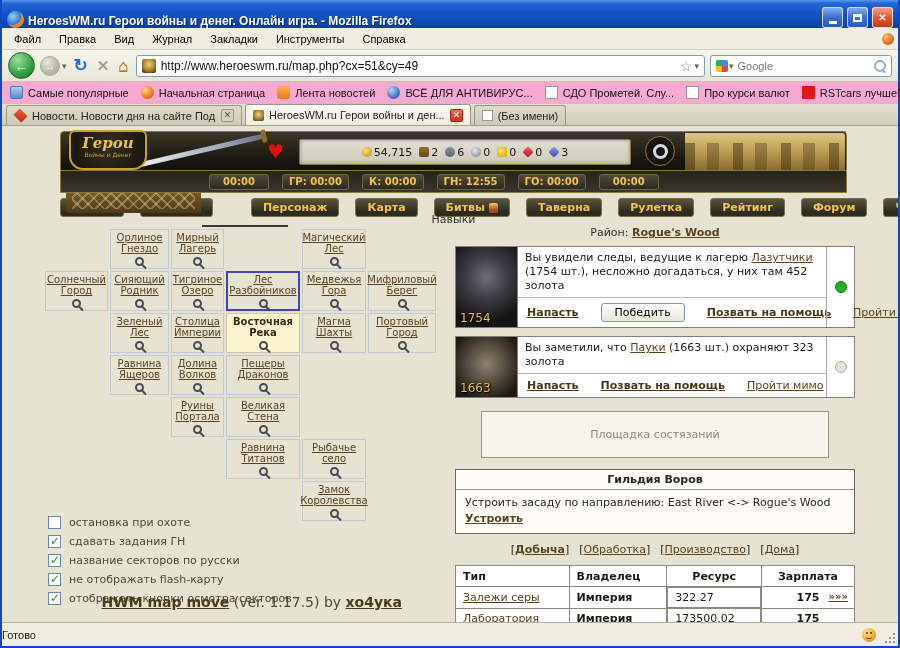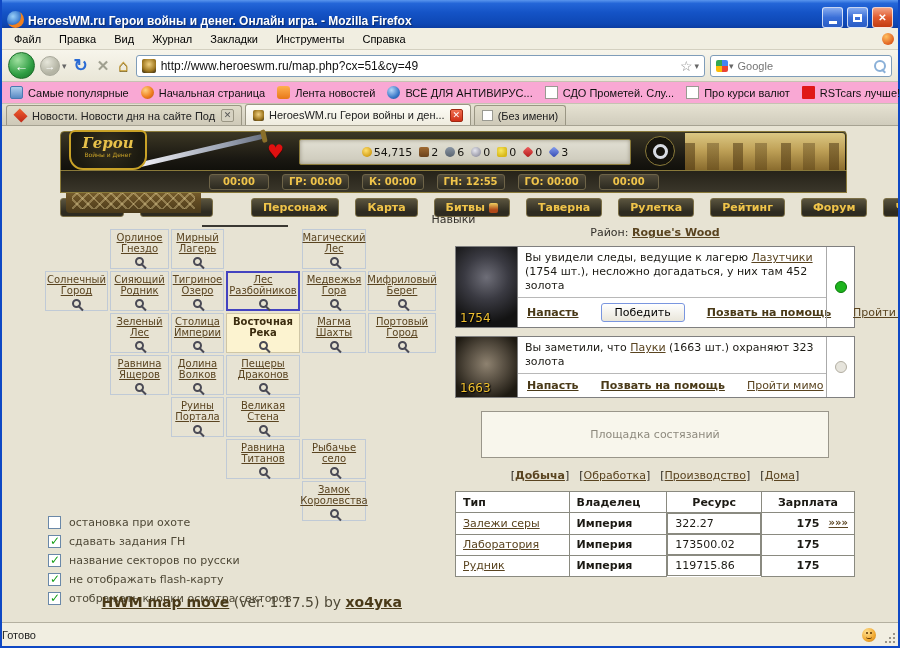--- a/index.html
+++ b/index.html
@@ -586,20 +586,27 @@
               </div>
             </div>
             <div class="enc-dot-col">
               <span class="dot gray"></span>
             </div>
           </div>
         </div>
 
       <div class="arena">Площадка состязаний</div>
 
+      <div class="guild">
+        <div class="guild-title">Гильдия Воров</div>
+        <div class="guild-body">
+          <div>Устроить засаду по направлению: East River &lt;-&gt; Rogue's Wood</div>
+          <a class="guild-action">Устроить</a>
+        </div>
+      </div>
 
       <div class="ftabs" id="ftabs"><span class="ftab active">[<a>Добыча</a>]</span><span class="ftab">[<a>Обработка</a>]</span><span class="ftab">[<a>Производство</a>]</span><span class="ftab">[<a>Дома</a>]</span></div>
 
       <table class="fac">
         <thead id="factablehead">
             <tr>
               <th>Тип</th>
               <th>Владелец</th>
               <th class="c">Ресурс</th>
               <th class="c">Зарплата</th>

